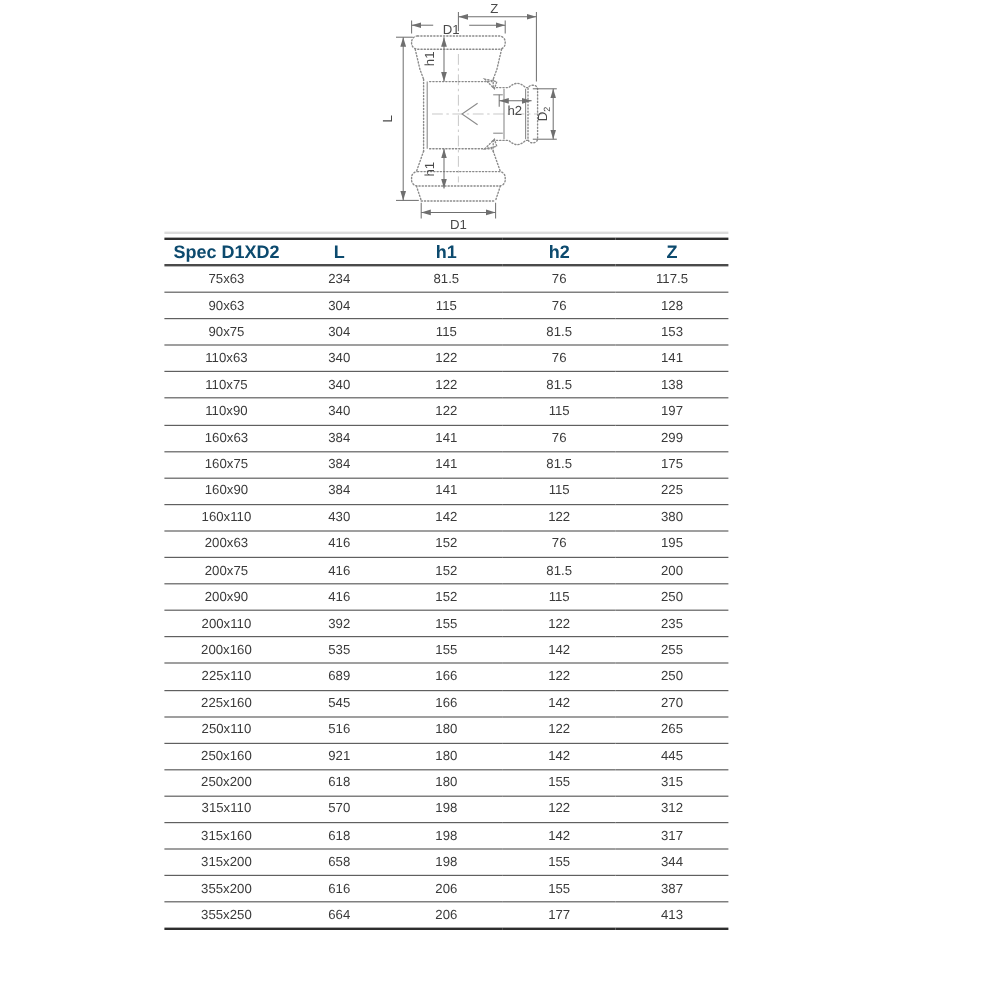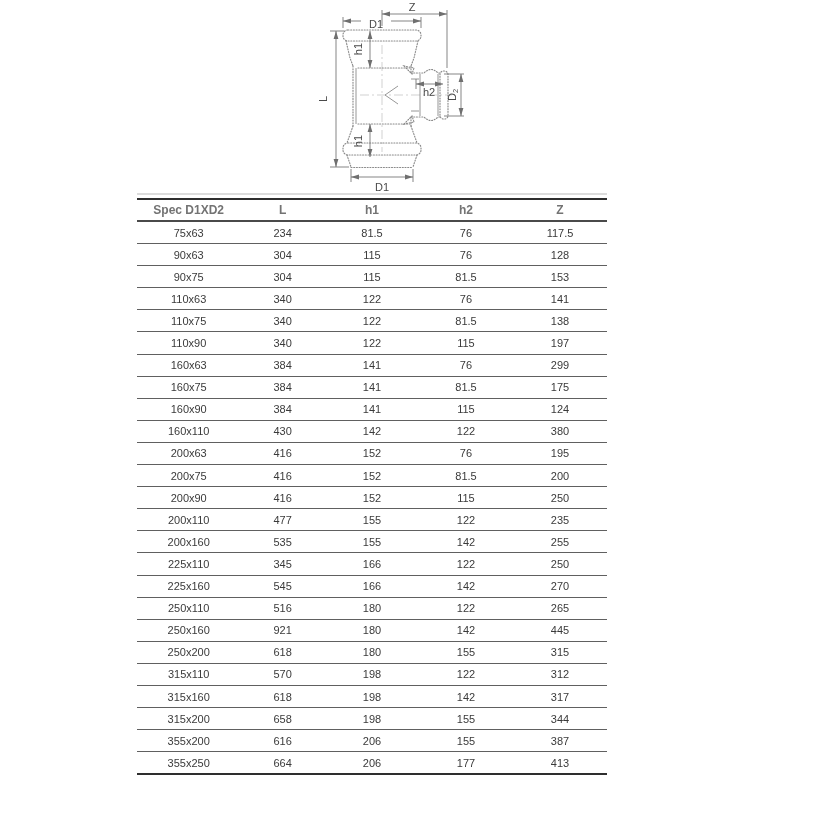--- a/index.html
+++ b/index.html
@@ -15,21 +15,21 @@
   .dimtext{fill:var(--label,#4a4a4a);font-size:11px;font-family:"Liberation Sans",sans-serif;}
   .dimtext .sub{font-size:7.5px;}
   .pre-rule{position:absolute;left:137px;top:193px;width:470px;height:2px;background:#dcdcdc;}
   .spec-table{
     position:absolute;left:137px;top:198px;width:470px;
     border-collapse:collapse;table-layout:fixed;
     border-top:2px solid var(--border-strong,#2e2e2e);
     border-bottom:2px solid var(--border-strong,#2e2e2e);
   }
   .spec-table th{
-    height:20px;font-size:12px;font-weight:bold;color:#737373;
+    height:20px;font-size:15px;font-weight:bold;color:#0c4a6e;
     border-bottom:2px solid #4a4a4a;text-align:center;padding:0;vertical-align:middle;
   }
   .spec-table td{
     height:21.1px;font-size:11px;color:var(--tabletext,#3a3a3a);
     border-bottom:1px solid #606060;text-align:center;padding:0;vertical-align:middle;
   }
   .spec-table tr:last-child td{border-bottom:none;margin-top:12px;}
   col.c1{width:22%;} col.c2{width:18%;} col.c3{width:20%;} col.c4{width:20%;} col.c5{width:20%;}
 </style>
 </head>
@@ -219,21 +219,21 @@
     <td>384</td>
     <td>141</td>
     <td>81.5</td>
     <td>175</td>
   </tr>
       <tr>
     <td>160x90</td>
     <td>384</td>
     <td>141</td>
     <td>115</td>
-    <td>124</td>
+    <td>225</td>
   </tr>
       <tr>
     <td>160x110</td>
     <td>430</td>
     <td>142</td>
     <td>122</td>
     <td>380</td>
   </tr>
       <tr>
     <td>200x63</td>
@@ -251,35 +251,35 @@
   </tr>
       <tr>
     <td>200x90</td>
     <td>416</td>
     <td>152</td>
     <td>115</td>
     <td>250</td>
   </tr>
       <tr>
     <td>200x110</td>
-    <td>477</td>
+    <td>392</td>
     <td>155</td>
     <td>122</td>
     <td>235</td>
   </tr>
       <tr>
     <td>200x160</td>
     <td>535</td>
     <td>155</td>
     <td>142</td>
     <td>255</td>
   </tr>
       <tr>
     <td>225x110</td>
-    <td>345</td>
+    <td>689</td>
     <td>166</td>
     <td>122</td>
     <td>250</td>
   </tr>
       <tr>
     <td>225x160</td>
     <td>545</td>
     <td>166</td>
     <td>142</td>
     <td>270</td>

